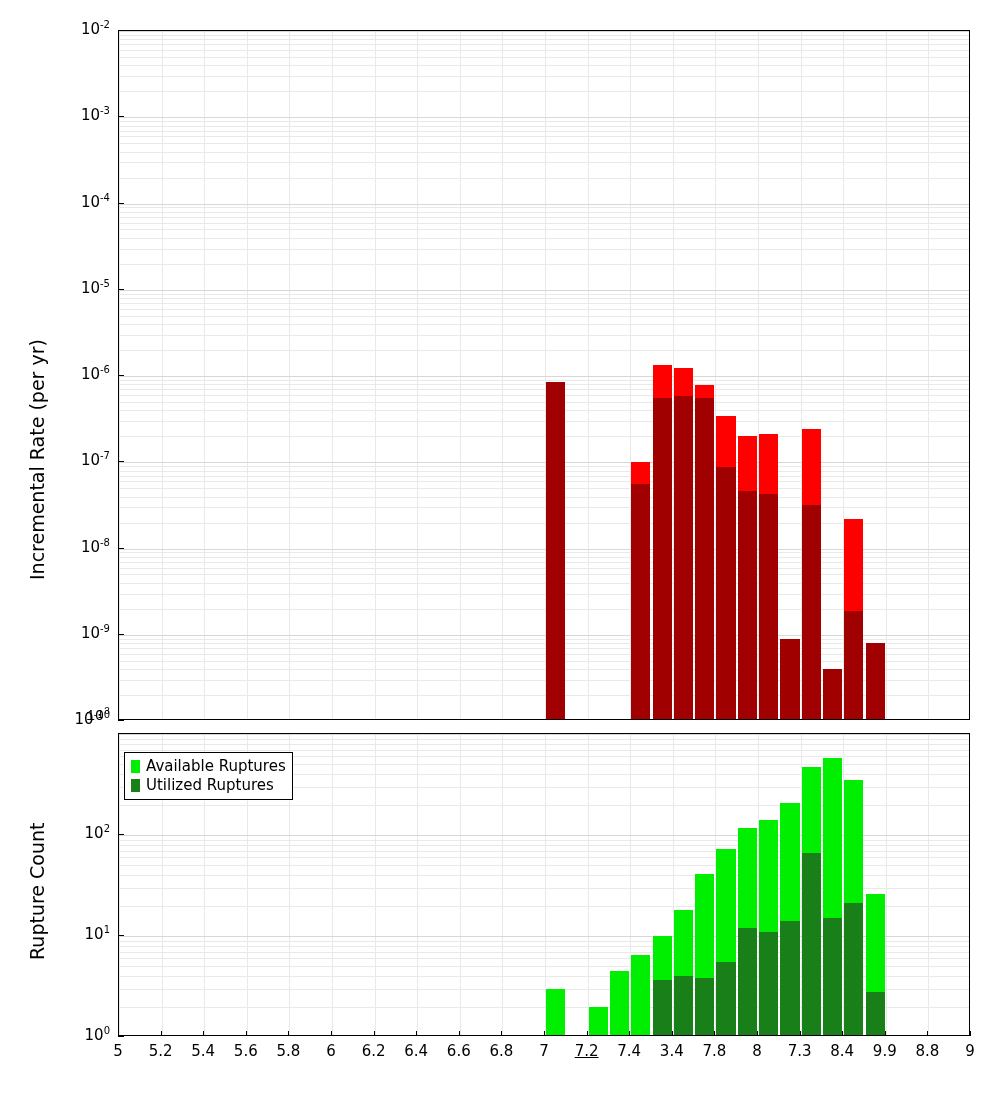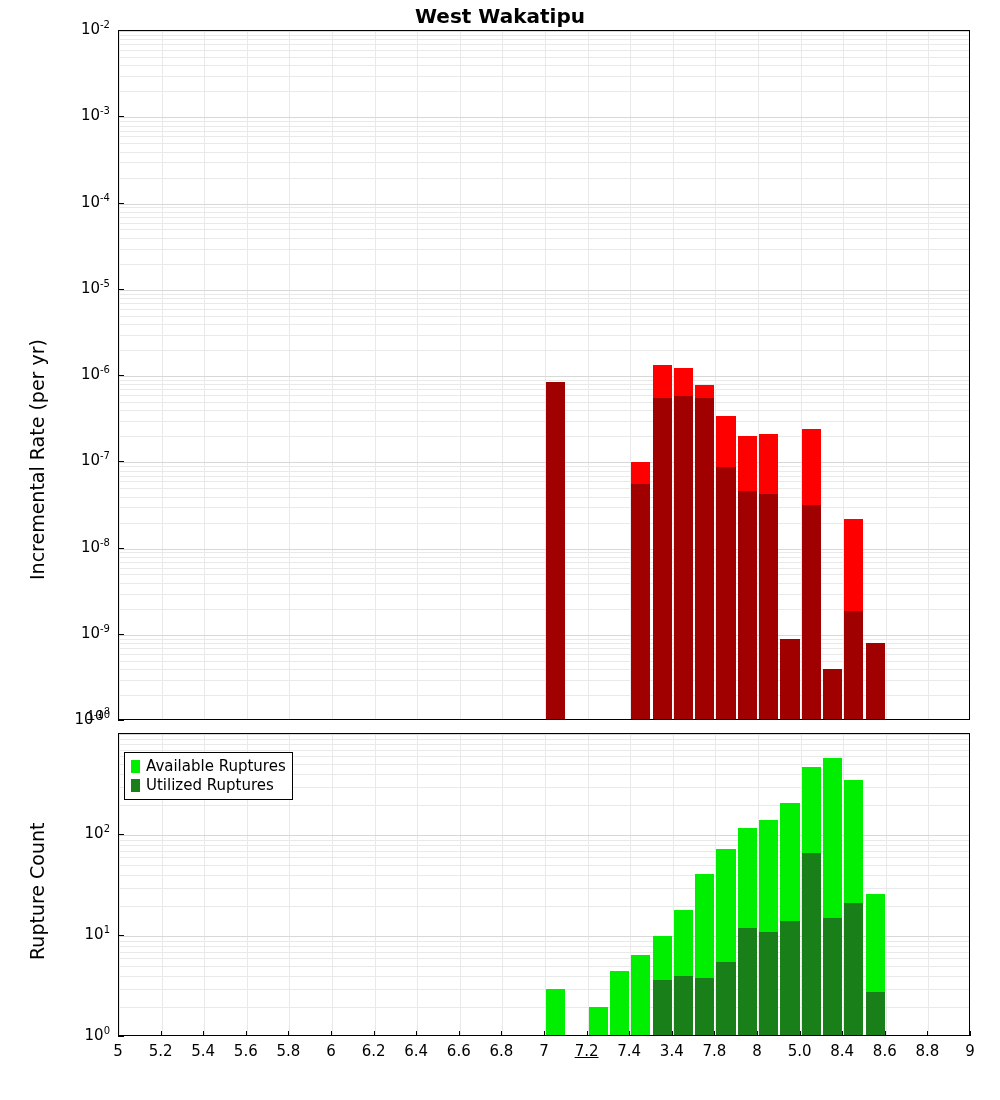--- a/index.html
+++ b/index.html
@@ -31,21 +31,20 @@
   .legend{position:absolute;background:#fff;border:1px solid #000;padding:4px 6px;
           font-size:15px;line-height:19px;}
   .legend .row{display:flex;align-items:center;white-space:nowrap;}
   .swatch{width:9px;height:13px;margin-right:6px;display:inline-block;}
 </style>
 </head>
 <body>
 
 <div class="page">
 
-  <div class="title">West Wakatipu</div>
 
   <div class="plot" id="plot-top" style="left:118px;top:30px;width:852px;height:690px;">
       <div class="gridv major" style="left: 0px;"></div>
       <div class="gridv" style="left: 42.6px;"></div>
       <div class="gridv" style="left: 85.2px;"></div>
       <div class="gridv" style="left: 127.8px;"></div>
       <div class="gridv" style="left: 170.4px;"></div>
       <div class="gridv major" style="left: 213px;"></div>
       <div class="gridv" style="left: 255.6px;"></div>
       <div class="gridv" style="left: 298.2px;"></div>
@@ -308,24 +307,24 @@
       <div class="tick xtick" style="left: 556.6px; width: 60px; top: 1042px; text-decoration: underline;">7.2</div>
       <div class="tickmark" style="left: 586.6px; top: 1031px; width: 1px; height: 5px;"></div>
       <div class="tick xtick" style="left: 599.2px; width: 60px; top: 1042px;">7.4</div>
       <div class="tickmark" style="left: 629.2px; top: 1031px; width: 1px; height: 5px;"></div>
       <div class="tick xtick" style="left: 641.8px; width: 60px; top: 1042px;">3.4</div>
       <div class="tickmark" style="left: 671.8px; top: 1031px; width: 1px; height: 5px;"></div>
       <div class="tick xtick" style="left: 684.4px; width: 60px; top: 1042px;">7.8</div>
       <div class="tickmark" style="left: 714.4px; top: 1031px; width: 1px; height: 5px;"></div>
       <div class="tick xtick" style="left: 727px; width: 60px; top: 1042px;">8</div>
       <div class="tickmark" style="left: 757px; top: 1031px; width: 1px; height: 5px;"></div>
-      <div class="tick xtick" style="left: 769.6px; width: 60px; top: 1042px;">5.0</div>
+      <div class="tick xtick" style="left: 769.6px; width: 60px; top: 1042px;">7.3</div>
       <div class="tickmark" style="left: 799.6px; top: 1031px; width: 1px; height: 5px;"></div>
       <div class="tick xtick" style="left: 812.2px; width: 60px; top: 1042px;">8.4</div>
       <div class="tickmark" style="left: 842.2px; top: 1031px; width: 1px; height: 5px;"></div>
-      <div class="tick xtick" style="left: 854.8px; width: 60px; top: 1042px;">8.6</div>
+      <div class="tick xtick" style="left: 854.8px; width: 60px; top: 1042px;">9.9</div>
       <div class="tickmark" style="left: 884.8px; top: 1031px; width: 1px; height: 5px;"></div>
       <div class="tick xtick" style="left: 897.4px; width: 60px; top: 1042px;">8.8</div>
       <div class="tickmark" style="left: 927.4px; top: 1031px; width: 1px; height: 5px;"></div>
       <div class="tick xtick" style="left: 940px; width: 60px; top: 1042px;">9</div>
       <div class="tickmark" style="left: 970px; top: 1031px; width: 1px; height: 5px;"></div>
     </div>
 </div>
 
 </body></html>

